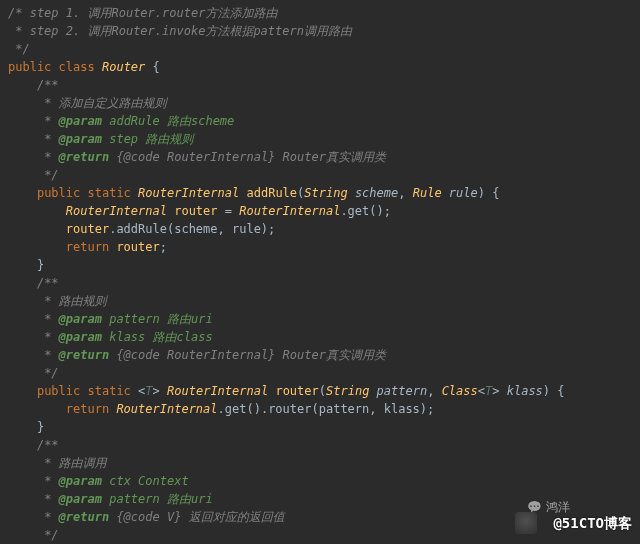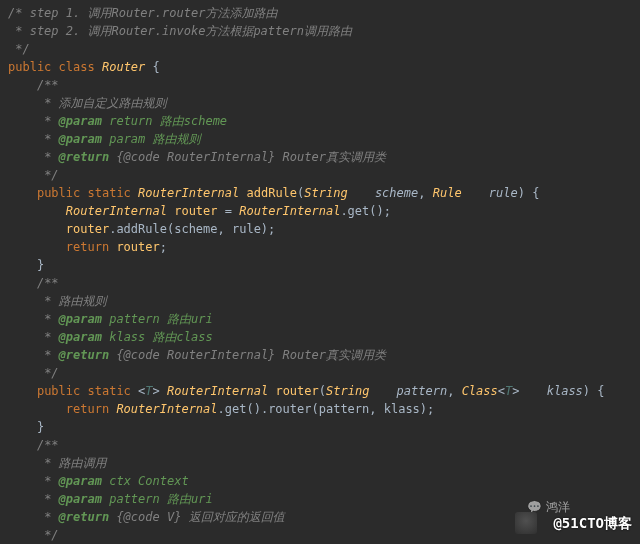--- a/index.html
+++ b/index.html
@@ -17,21 +17,21 @@
   pre {
     margin: 0;
     padding: 4px 8px;
     white-space: pre;
   }
   .c  { color: #808080; font-style: italic; }
   .kw { color: #cc7832; font-weight: normal; }
   .cl { color: #ffc66d; font-style: italic; }
   .mt { color: #ffc66d; font-weight: normal; }
   .tp { color: #507874; font-style: italic; }
-  .pr { color: #a9b7c6; font-style: italic; margin-left: 20px; }
+  .pr { color: #a9b7c6; font-style: italic; }
   .tg { color: #629755; font-weight: bold; text-align: right; }
   .tl { color: #629755; }
   .wm {
     position: absolute;
     right: 8px;
     bottom: 10px;
     color: #fff;
     font-size: 14px;
     font-weight: bold;
     text-shadow: 0 0 2px #000;
@@ -59,22 +59,22 @@
 </style>
 </head>
 <body>
 
 <pre><span class="c">/* step 1. 调用Router.router方法添加路由</span>
 <span class="c"> * step 2. 调用Router.invoke方法根据pattern调用路由</span>
 <span class="c"> */</span>
 <span class="kw">public</span><span> </span><span class="kw">class</span><span> </span><span class="cl">Router</span><span> {</span>
     <span class="c">/**</span>
     <span class="c"><span> *</span><span> 添加自定义路由规则</span></span>
-    <span class="c"><span> *</span> <span class="tg">@param</span><span class="tl"> return 路由scheme</span></span>
-    <span class="c"><span> *</span> <span class="tg">@param</span><span class="tl"> param 路由规则</span></span>
+    <span class="c"><span> *</span> <span class="tg">@param</span><span class="tl"> addRule 路由scheme</span></span>
+    <span class="c"><span> *</span> <span class="tg">@param</span><span class="tl"> step 路由规则</span></span>
     <span class="c"><span> *</span> <span class="tg">@return</span><span class="c"> {@code RouterInternal} Router真实调用类</span></span>
     <span class="c"> */</span>
     <span class="kw">public</span><span> </span><span class="kw">static</span><span> </span><span class="cl">RouterInternal</span><span> </span><span class="mt">addRule</span><span>(</span><span class="cl">String</span><span> </span><span class="pr">scheme</span><span>, </span><span class="cl">Rule</span><span> </span><span class="pr">rule</span><span>)</span><span> {</span>
         <span class="cl">RouterInternal</span><span> </span><span class="mt">router</span><span> = </span><span class="cl">RouterInternal</span><span>.get()</span><span>;</span>
         <span class="mt">router</span><span>.addRule(scheme, rule);</span>
         <span class="kw">return</span><span> </span><span class="mt">router</span><span>;</span>
     <span>}</span>
     <span class="c">/**</span>
     <span class="c"><span> *</span><span> 路由规则</span></span>
     <span class="c"><span> *</span> <span class="tg">@param</span><span class="tl"> pattern 路由uri</span></span>

